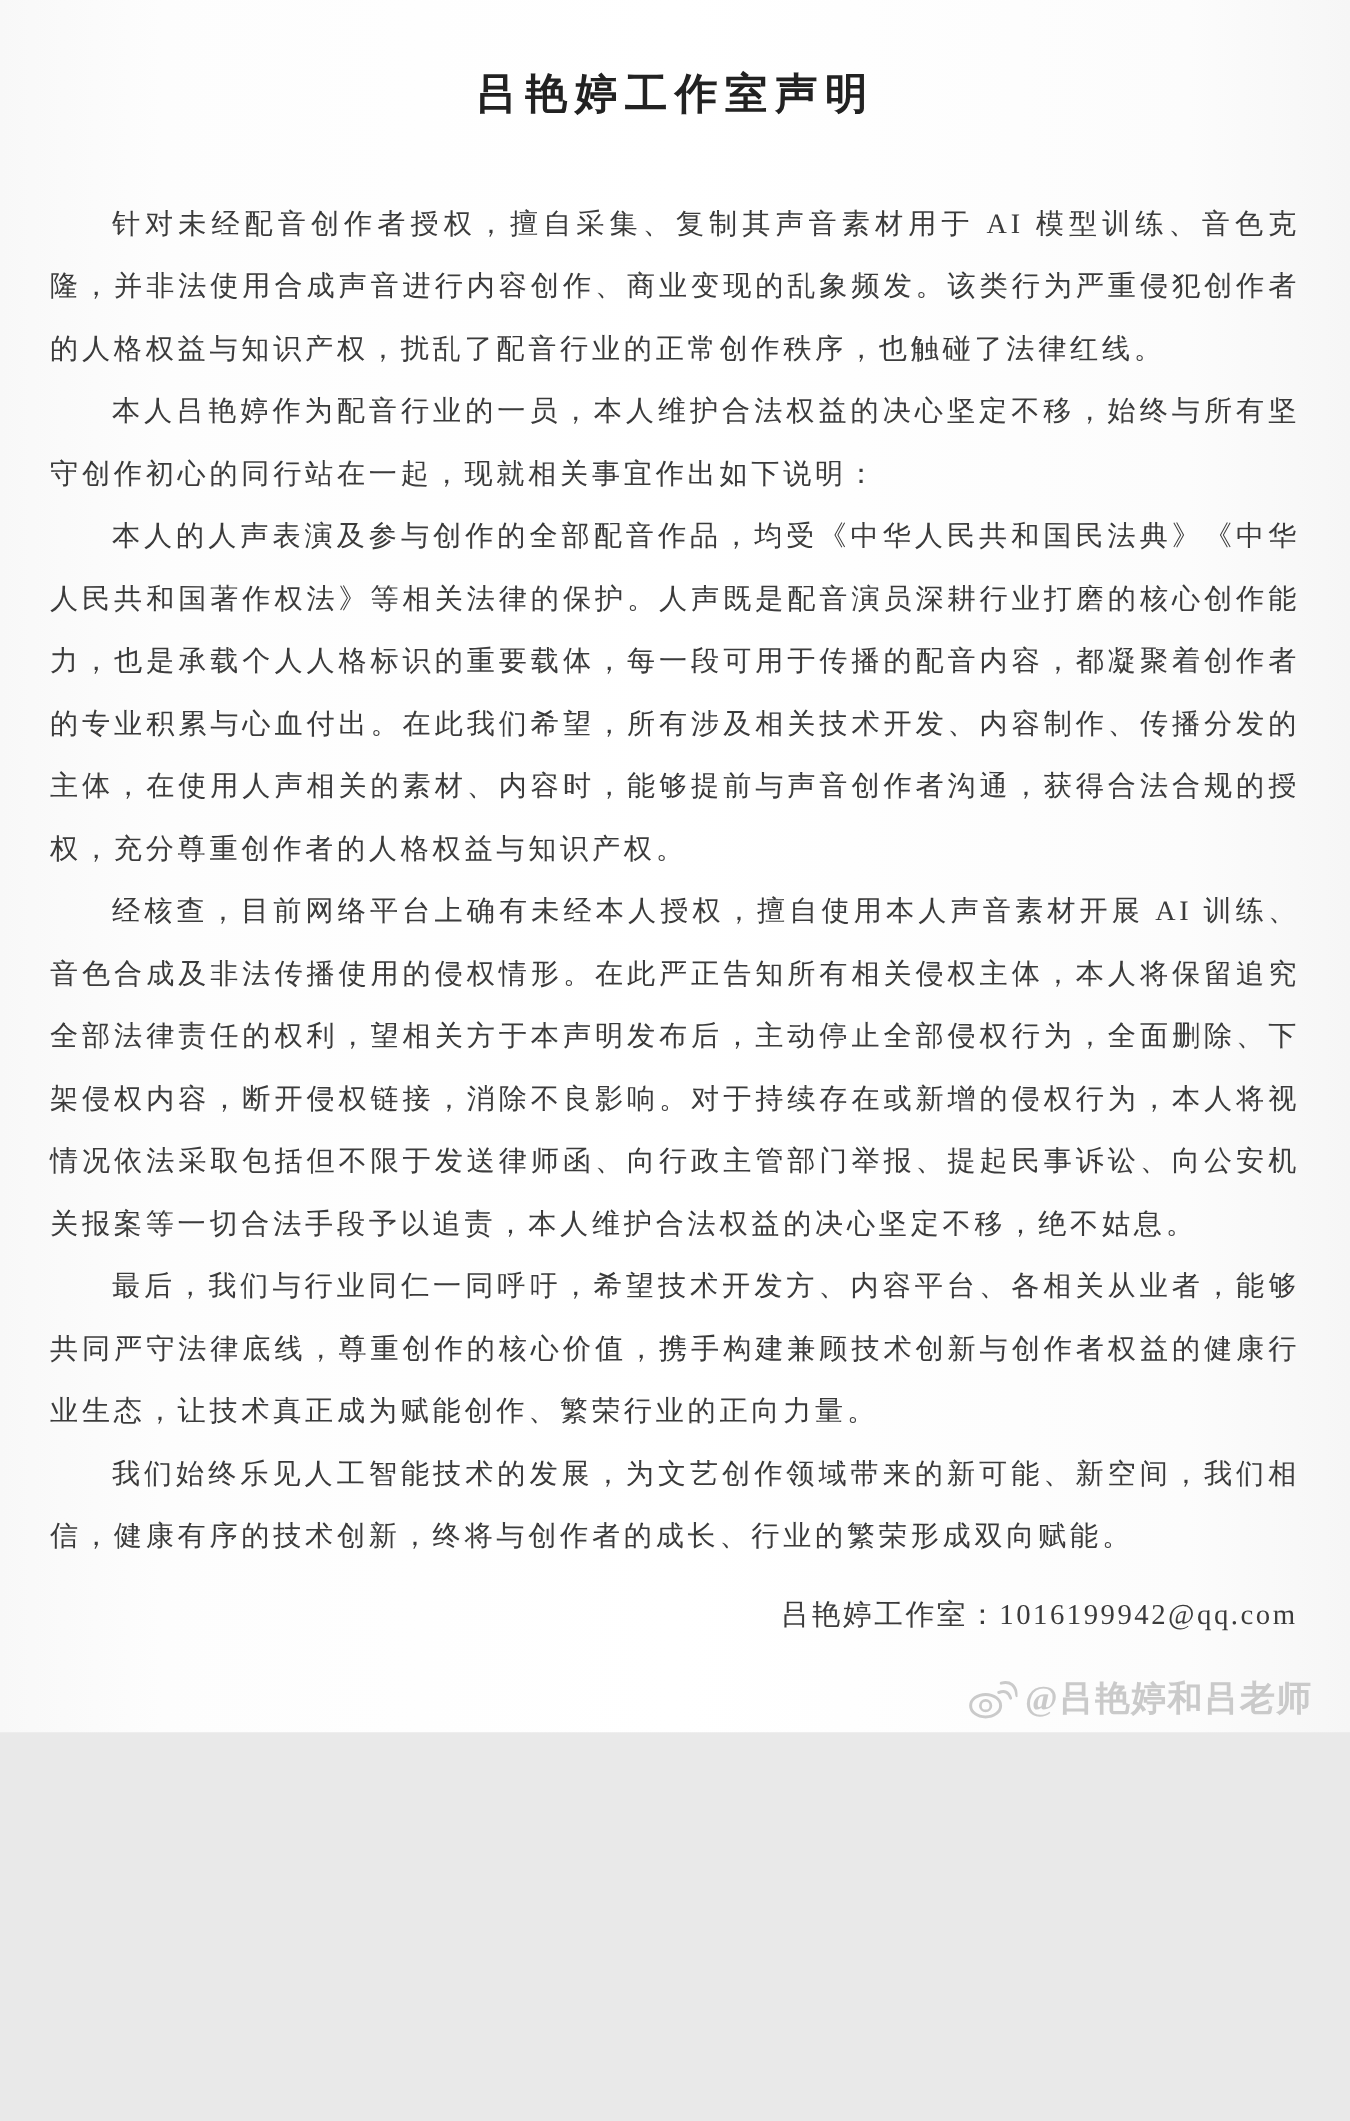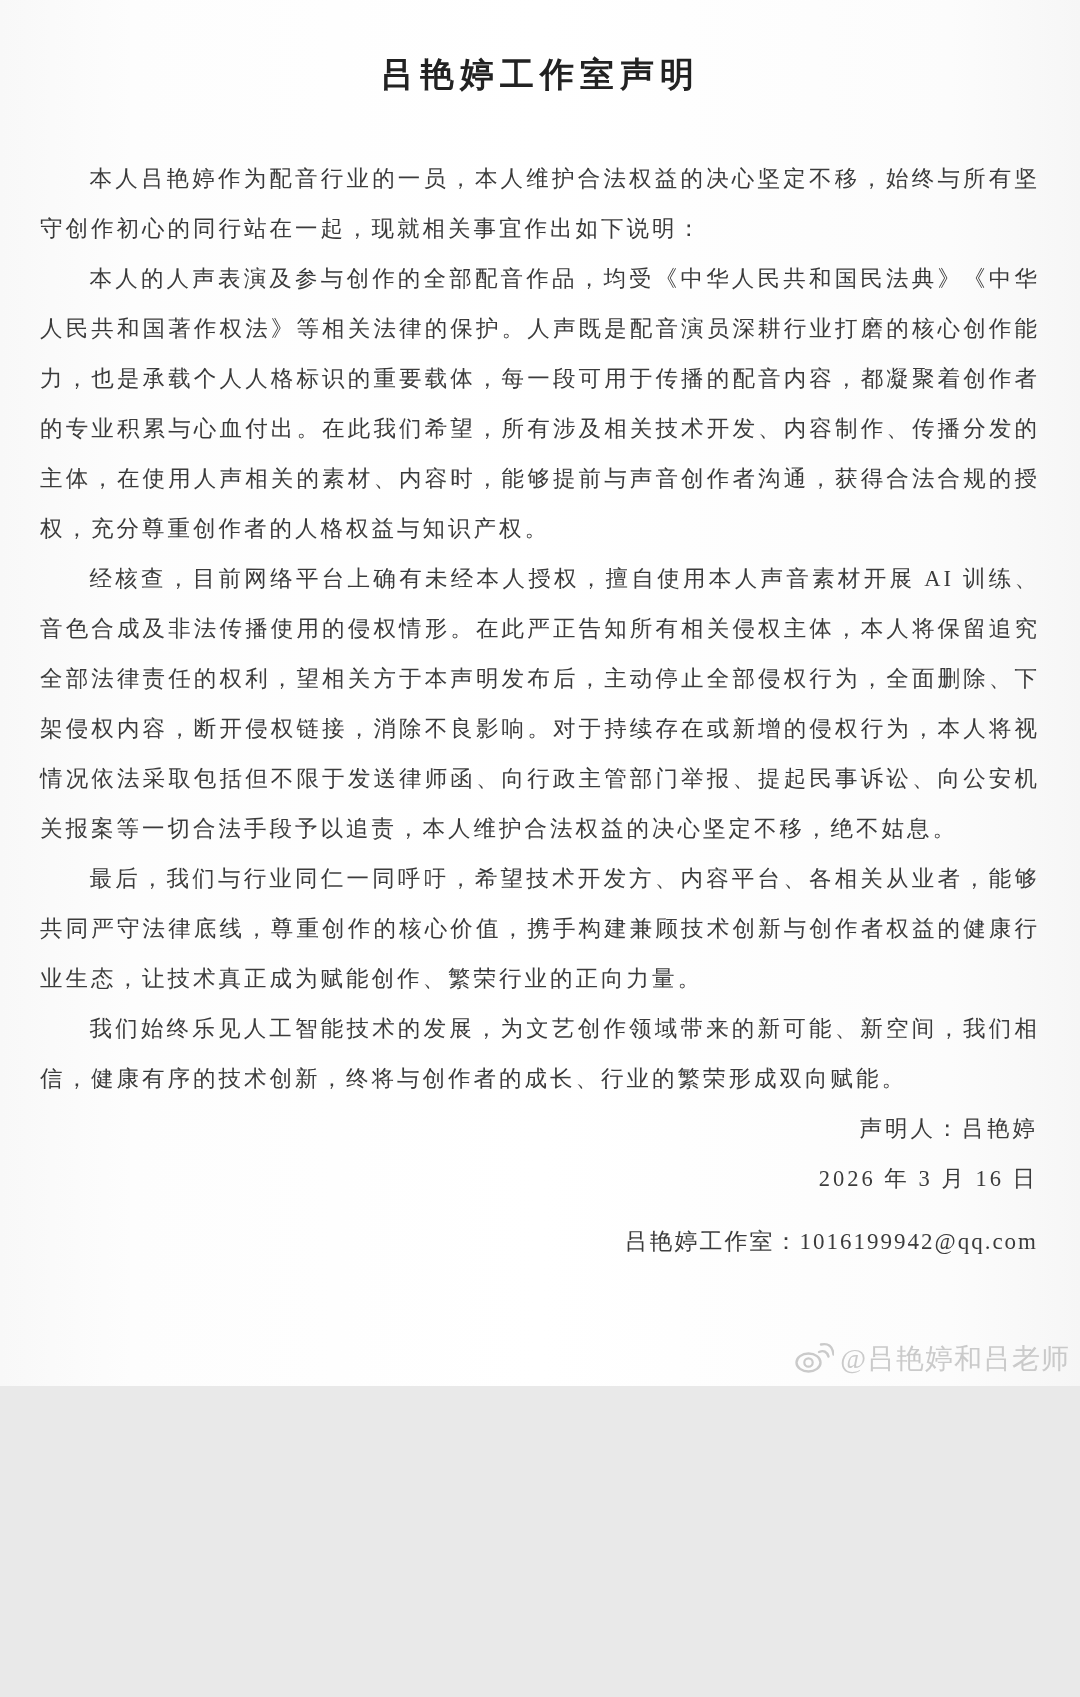--- a/index.html
+++ b/index.html
@@ -54,55 +54,52 @@
   }
   .contact-line {
     margin: 22px 42px 0 0;
     text-align: right;
     font-size: 23px;
     letter-spacing: 2px;
     color: #3b3b3b;
   }
   .watermark {
     position: absolute;
-    right: 10px;
+    right: 30px;
     bottom: 8px;
     display: flex;
-    align-items: flex-start;
+    align-items: center;
     gap: 6px;
     color: #c2c2c2;
     font-size: 28px;
     letter-spacing: 1px;
-    font-weight: normal;
+    font-weight: bold;
     opacity: 0.85;
   }
   .watermark .wb-icon {
     display: inline-block;
     line-height: 0;
   }
 </style>
 </head>
 <body>
 
 <div class="page">
 
   <h1 class="title">吕艳婷工作室声明</h1>
 
   <div class="body-text">
+    <p>针对未经配音创作者授权，擅自采集、复制其声音素材用于 AI 模型训练、音色克隆，并非法使用合成声音进行内容创作、商业变现的乱象频发。该类行为严重侵犯创作者的人格权益与知识产权，扰乱了配音行业的正常创作秩序，也触碰了法律红线。</p>
     <p>本人吕艳婷作为配音行业的一员，本人维护合法权益的决心坚定不移，始终与所有坚守创作初心的同行站在一起，现就相关事宜作出如下说明：</p>
     <p>本人的人声表演及参与创作的全部配音作品，均受《中华人民共和国民法典》《中华人民共和国著作权法》等相关法律的保护。人声既是配音演员深耕行业打磨的核心创作能力，也是承载个人人格标识的重要载体，每一段可用于传播的配音内容，都凝聚着创作者的专业积累与心血付出。在此我们希望，所有涉及相关技术开发、内容制作、传播分发的主体，在使用人声相关的素材、内容时，能够提前与声音创作者沟通，获得合法合规的授权，充分尊重创作者的人格权益与知识产权。</p>
     <p>经核查，目前网络平台上确有未经本人授权，擅自使用本人声音素材开展 AI 训练、音色合成及非法传播使用的侵权情形。在此严正告知所有相关侵权主体，本人将保留追究全部法律责任的权利，望相关方于本声明发布后，主动停止全部侵权行为，全面删除、下架侵权内容，断开侵权链接，消除不良影响。对于持续存在或新增的侵权行为，本人将视情况依法采取包括但不限于发送律师函、向行政主管部门举报、提起民事诉讼、向公安机关报案等一切合法手段予以追责，本人维护合法权益的决心坚定不移，绝不姑息。</p>
     <p>最后，我们与行业同仁一同呼吁，希望技术开发方、内容平台、各相关从业者，能够共同严守法律底线，尊重创作的核心价值，携手构建兼顾技术创新与创作者权益的健康行业生态，让技术真正成为赋能创作、繁荣行业的正向力量。</p>
     <p>我们始终乐见人工智能技术的发展，为文艺创作领域带来的新可能、新空间，我们相信，健康有序的技术创新，终将与创作者的成长、行业的繁荣形成双向赋能。</p>
   </div>
 
-  <div class="signature-block">
-    <p>声明人：吕艳婷</p>
-    <p>2026 年 3 月 16 日</p>
-  </div>
 
   <p class="contact-line">吕艳婷工作室：1016199942@qq.com</p>
 
   <div class="watermark">
     <span class="wb-icon">
       <svg width="40" height="34" viewBox="0 0 40 34" aria-hidden="true">
         <ellipse cx="14.5" cy="22.5" rx="12" ry="9" fill="none" stroke="currentColor" stroke-width="2.4"></ellipse>
         <circle cx="14.5" cy="22.5" r="4.2" fill="none" stroke="currentColor" stroke-width="2.2"></circle>
         <path d="M25 12 q7 -3 9.5 4.5" fill="none" stroke="currentColor" stroke-width="2.4" stroke-linecap="round"></path>
         <path d="M27 4.5 q11 -2.5 12.5 10" fill="none" stroke="currentColor" stroke-width="2.4" stroke-linecap="round"></path>

